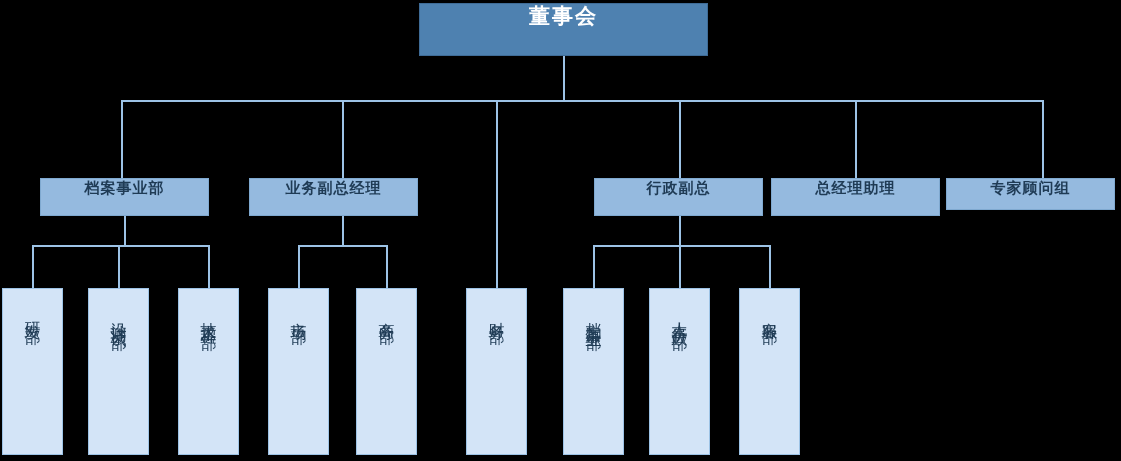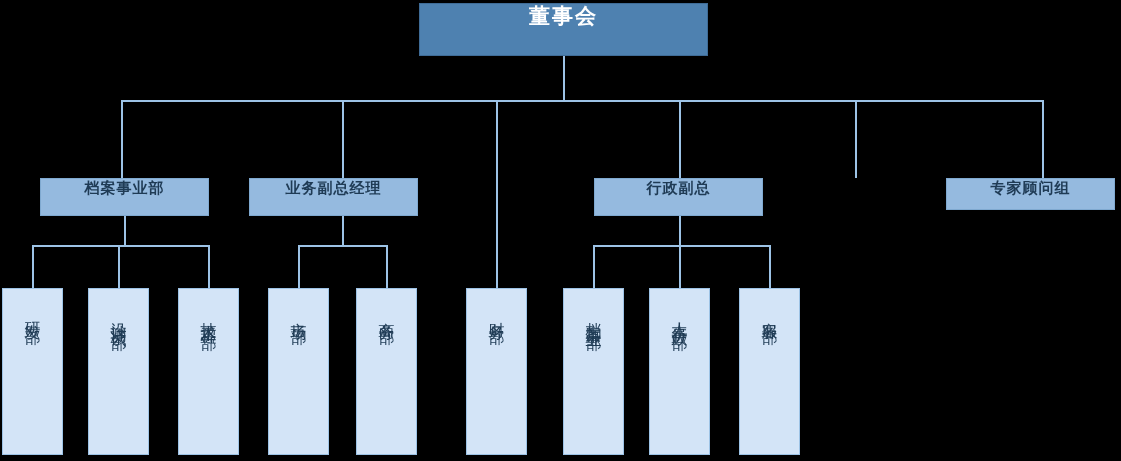--- a/index.html
+++ b/index.html
@@ -101,20 +101,23 @@
   </div>
 
   <div class="node node-mid" style="left:249px; top:178px; width:169px; height:38px;">
     <span>业务副总经理</span>
   </div>
 
   <div class="node node-mid" style="left:594px; top:178px; width:169px; height:38px;">
     <span>行政副总</span>
   </div>
 
+  <div class="node node-mid" style="left:771px; top:178px; width:169px; height:38px;">
+    <span>总经理助理</span>
+  </div>
 
   <div class="node node-mid" style="left:946px; top:178px; width:169px; height:32px;">
     <span>专家顾问组</span>
   </div>
 
   <div class="conn conn-v" style="left:124px; top:216px; width:2px; height:30px;"></div>
   <div class="conn conn-h" style="left:32px; top:245px; width:178px; height:2px;"></div>
   <div class="conn conn-v" style="left:32px; top:245px; width:2px; height:43px;"></div>
   <div class="conn conn-v" style="left:118px; top:245px; width:2px; height:43px;"></div>
   <div class="conn conn-v" style="left:208px; top:245px; width:2px; height:43px;"></div>

